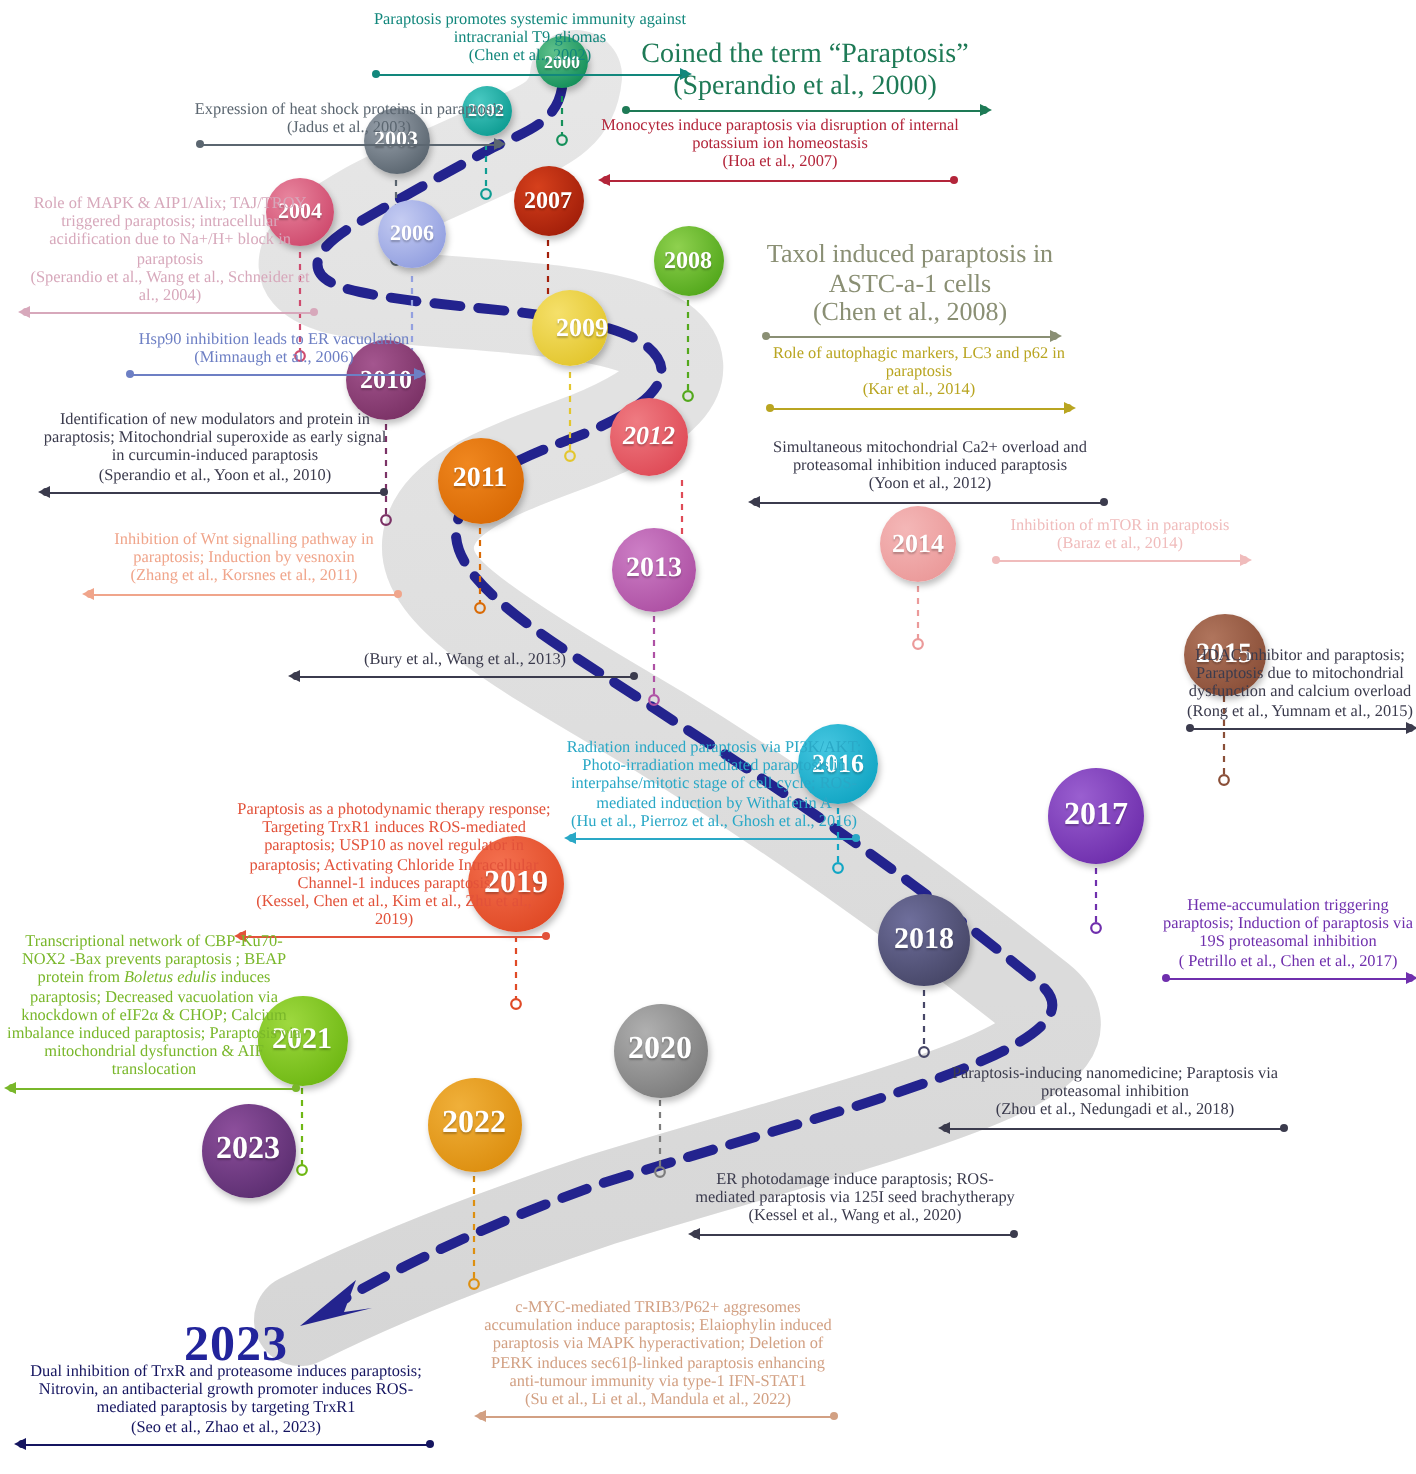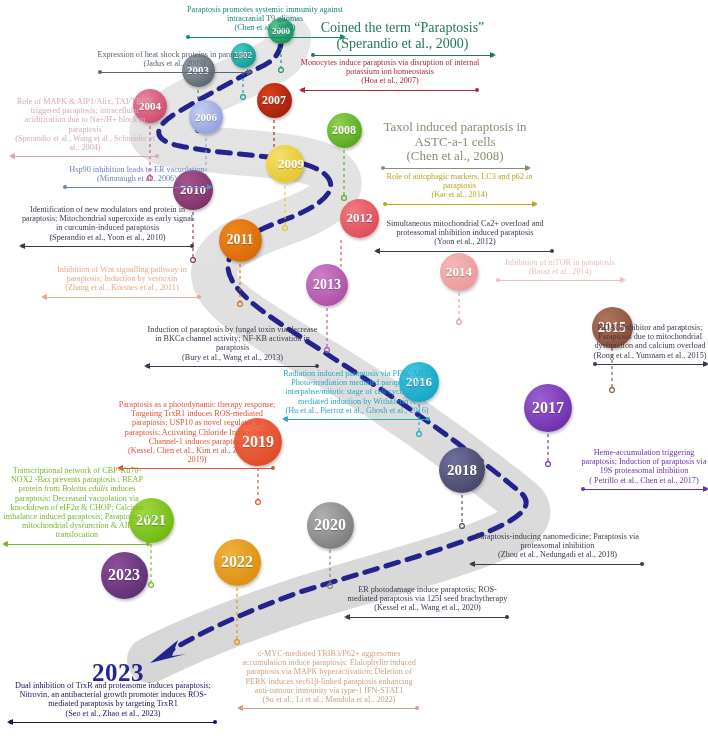--- a/index.html
+++ b/index.html
@@ -136,21 +136,21 @@
       </div>
       <div class="node" style="left: 266px; top: 145px; width: 38px; height: 38px; font-size: 13px; background: radial-gradient(circle at 34% 30%, rgb(245, 224, 106) 0%, rgb(227, 198, 46) 78%); justify-content: flex-end;">
         <span>2009</span>
       </div>
       <div class="node" style="left: 173px; top: 170px; width: 40px; height: 40px; font-size: 13px; background: radial-gradient(circle at 34% 30%, rgb(164, 86, 143) 0%, rgb(123, 50, 102) 78%);">
         <span>2010</span>
       </div>
       <div class="node" style="left: 218.5px; top: 218.5px; width: 43px; height: 43px; font-size: 14px; background: radial-gradient(circle at 34% 30%, rgb(240, 135, 31) 0%, rgb(217, 106, 5) 78%);">
         <span>2011</span>
       </div>
-      <div class="node" style="left: 340px; top: 198.5px; width: 39px; height: 39px; font-size: 13px; background: radial-gradient(circle at 34% 30%, rgb(239, 123, 130) 0%, rgb(223, 75, 87) 78%);">
+      <div class="node" style="left: 305px; top: 198.5px; width: 39px; height: 39px; font-size: 13px; background: radial-gradient(circle at 34% 30%, rgb(239, 123, 130) 0%, rgb(223, 75, 87) 78%); font-style: italic;">
         <span>2012</span>
       </div>
       <div class="node" style="left: 306px; top: 264px; width: 42px; height: 42px; font-size: 14px; background: radial-gradient(circle at 34% 30%, rgb(205, 127, 198) 0%, rgb(174, 81, 164) 78%);">
         <span>2013</span>
       </div>
       <div class="node" style="left: 440px; top: 253px; width: 38px; height: 38px; font-size: 13px; background: radial-gradient(circle at 34% 30%, rgb(244, 183, 183) 0%, rgb(235, 154, 154) 78%);">
         <span>2014</span>
       </div>
       <div class="node" style="left: 591.5px; top: 307px; width: 41px; height: 41px; font-size: 14px; background: radial-gradient(circle at 34% 30%, rgb(176, 117, 93) 0%, rgb(138, 79, 56) 78%);">
         <span>2015</span>
@@ -305,21 +305,20 @@
         <span class="body">HDAC inhibitor and paraptosis; Paraptosis due to mitochondrial dysfunction and calcium overload</span>
         <span class="cite">(Rong et al., Yumnam et al., 2015)</span>
         <div class="rule arrowR">
           <div class="ln" style="background:#3b3b4d"></div>
           <div class="d1" style="background:#3b3b4d"></div>
           <div class="d2" style="background:#3b3b4d"></div>
           <div class="ar" style="border-left:6px solid #3b3b4d"></div>
         </div>
       </div>
       <div class="note" style="left: 145px; top: 325px; width: 175px; font-size: 8.2px; color: rgb(59, 59, 77);">
-        <span class="body">Induction of paraptosis by fungal toxin via decrease in BKCa channel activity; NF-KB activation in paraptosis</span>
         <span class="cite">(Bury et al., Wang et al., 2013)</span>
         <div class="rule arrowL">
           <div class="ln" style="background:#3b3b4d"></div>
           <div class="d1" style="background:#3b3b4d"></div>
           <div class="d2" style="background:#3b3b4d"></div>
           <div class="al" style="border-right:6px solid #3b3b4d"></div>
         </div>
       </div>
       <div class="note" style="left: 283px; top: 369px; width: 148px; font-size: 8.2px; color: rgb(42, 168, 198);">
         <span class="body">Radiation induced paraptosis via PI3K/AKT; Photo-irradiation mediated paraptosis in interpahse/mitotic stage of cell cycle; ROS-mediated induction by Withaferin A</span>

